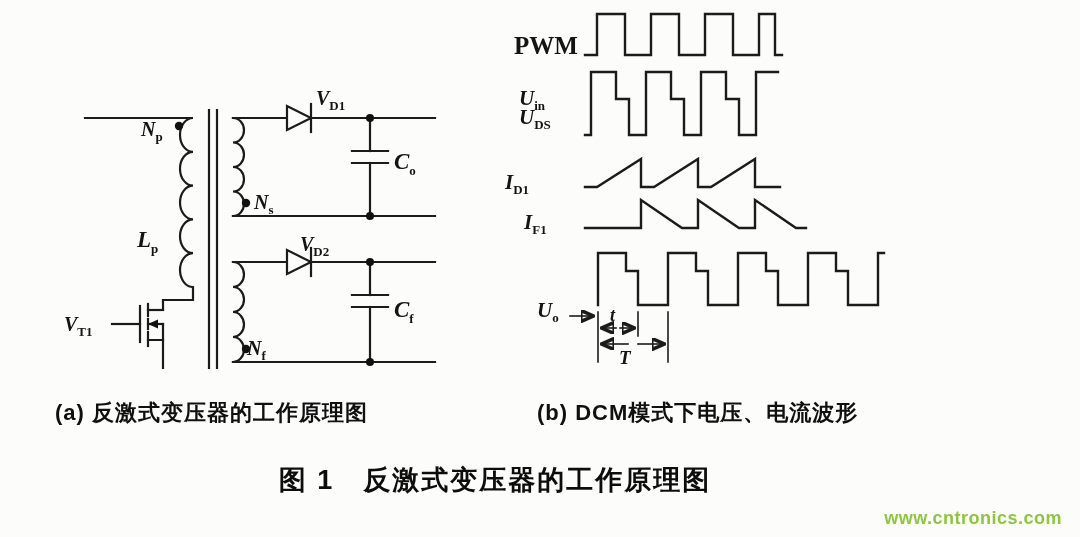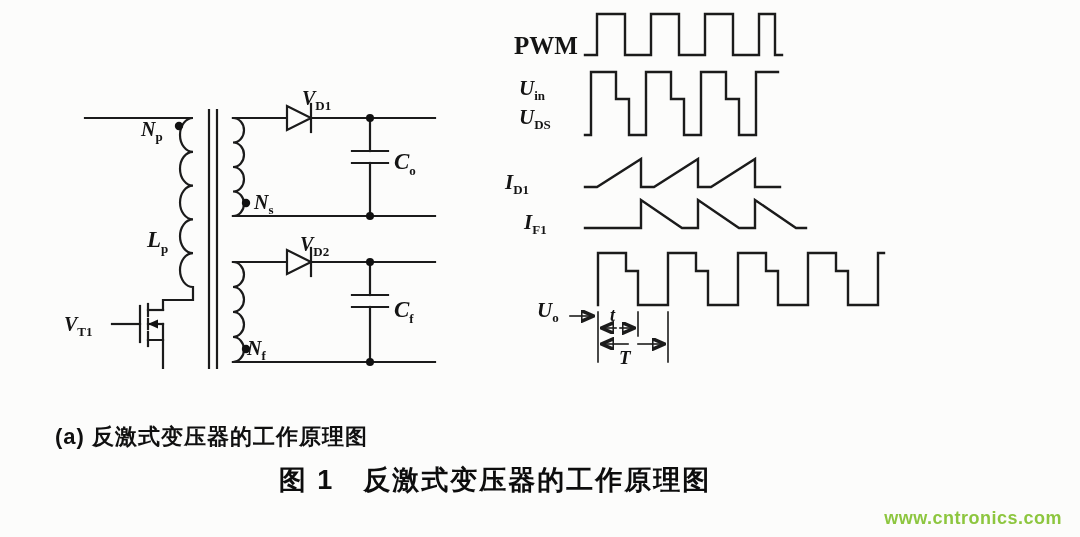--- a/index.html
+++ b/index.html
@@ -32,21 +32,20 @@
   .lbl i{font-style:italic;}
   .lbl .up{font-style:normal;}
   .lbl sub{font-size:13px;font-style:normal;font-weight:bold;}
   .caption{
     position:absolute;
     font-size:22px;
     font-weight:bold;
     color:#101010;
     white-space:nowrap;
     letter-spacing:1px;
-    margin-top:24px;
   }
   #figure-caption{
     position:absolute;
     left:0;top:462px;width:990px;
     text-align:center;
     font-size:27px;
     font-weight:bold;
     color:#0d0d0d;
     letter-spacing:2px;
   }
@@ -190,49 +189,50 @@
       </g>
       <g>
         <line class="thin" x1="628" y1="344" x2="603" y2="344" marker-end="url(#arr)"></line>
         <line class="thin" x1="638" y1="344" x2="663" y2="344" marker-end="url(#arr)"></line>
       </g>
     </g>
   </svg>
 
   <div class="lbl" style="left:141px;top:119px"><i>N</i><sub>p</sub></div>
 
-  <div class="lbl" style="left:147px;top:228px;font-size:23px"><i>L</i><sub>p</sub></div>
+  <div class="lbl" style="left:137px;top:228px;font-size:23px"><i>L</i><sub>p</sub></div>
 
   <div class="lbl" style="left:64px;top:314px"><i>V</i><sub>T1</sub></div>
 
   <div class="lbl" style="left:254px;top:192px"><i>N</i><sub>s</sub></div>
 
   <div class="lbl" style="left:247px;top:338px"><i>N</i><sub>f</sub></div>
 
-  <div class="lbl" style="left:302px;top:88px"><i>V</i><sub>D1</sub></div>
+  <div class="lbl" style="left:316px;top:88px"><i>V</i><sub>D1</sub></div>
 
   <div class="lbl" style="left:300px;top:234px"><i>V</i><sub>D2</sub></div>
 
   <div class="lbl" style="left:394px;top:150px;font-size:23px"><i>C</i><sub>o</sub></div>
 
   <div class="lbl" style="left:394px;top:298px;font-size:23px"><i>C</i><sub>f</sub></div>
 
   <div class="lbl" style="left:514px;top:33px;font-size:25px"><span class="up">PWM</span></div>
 
-  <div class="lbl" style="left:519px;top:78px;font-size:21px"><i>U</i><sub>in</sub></div>
+  <div class="lbl" style="left:519px;top:88px;font-size:21px"><i>U</i><sub>in</sub></div>
 
   <div class="lbl" style="left:519px;top:107px;font-size:21px"><i>U</i><sub>DS</sub></div>
 
   <div class="lbl" style="left:505px;top:172px;font-size:21px"><i>I</i><sub>D1</sub></div>
 
   <div class="lbl" style="left:524px;top:212px;font-size:21px"><i>I</i><sub>F1</sub></div>
 
   <div class="lbl" style="left:537px;top:300px;font-size:21px"><i>U</i><sub>o</sub></div>
 
   <div class="lbl" style="left:610px;top:306px;font-size:18px"><i>t</i></div>
 
   <div class="lbl" style="left:619px;top:348px;font-size:19px"><i>T</i></div>
 
   <div class="caption" style="left:55px;top:398px">(a) 反激式变压器的工作原理图</div>
+  <div class="caption" style="left:537px;top:398px">(b) DCM模式下电压、电流波形</div>
   <div id="figure-caption">图 1　反激式变压器的工作原理图</div>
 
   <div id="watermark" style="color: rgb(141, 198, 63);">www.cntronics.com</div>
 </div>
 
 </body></html>

